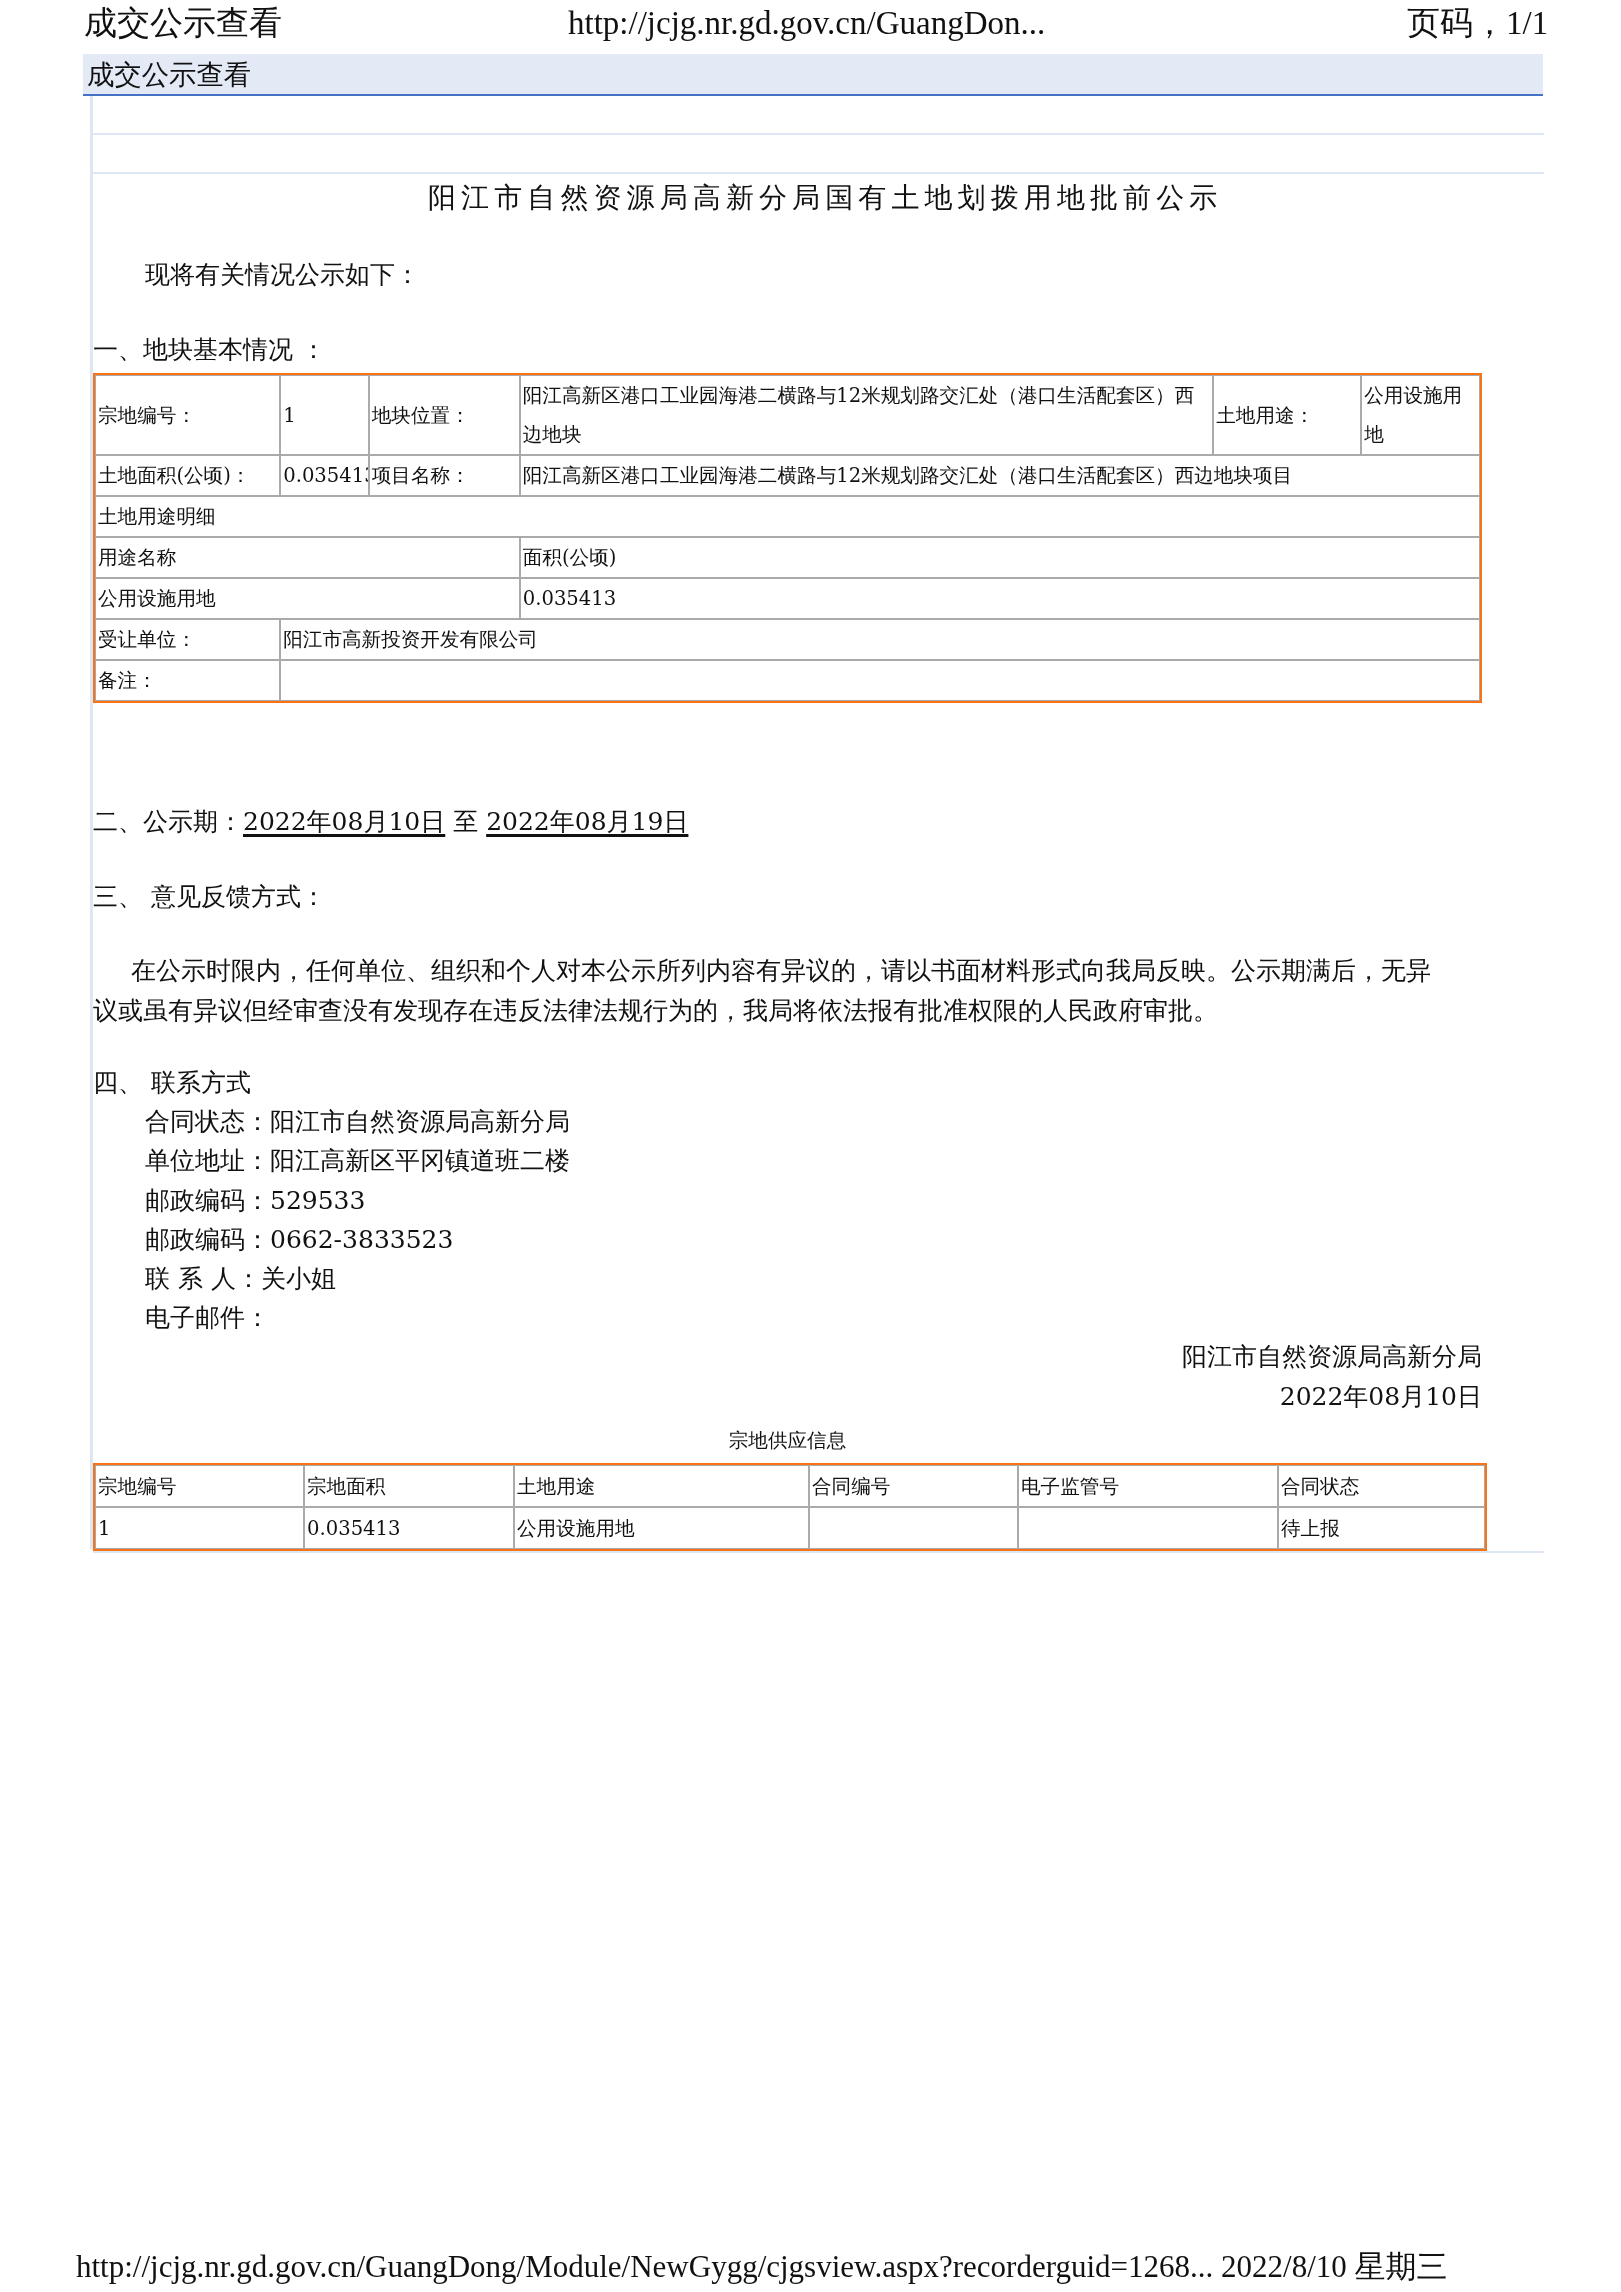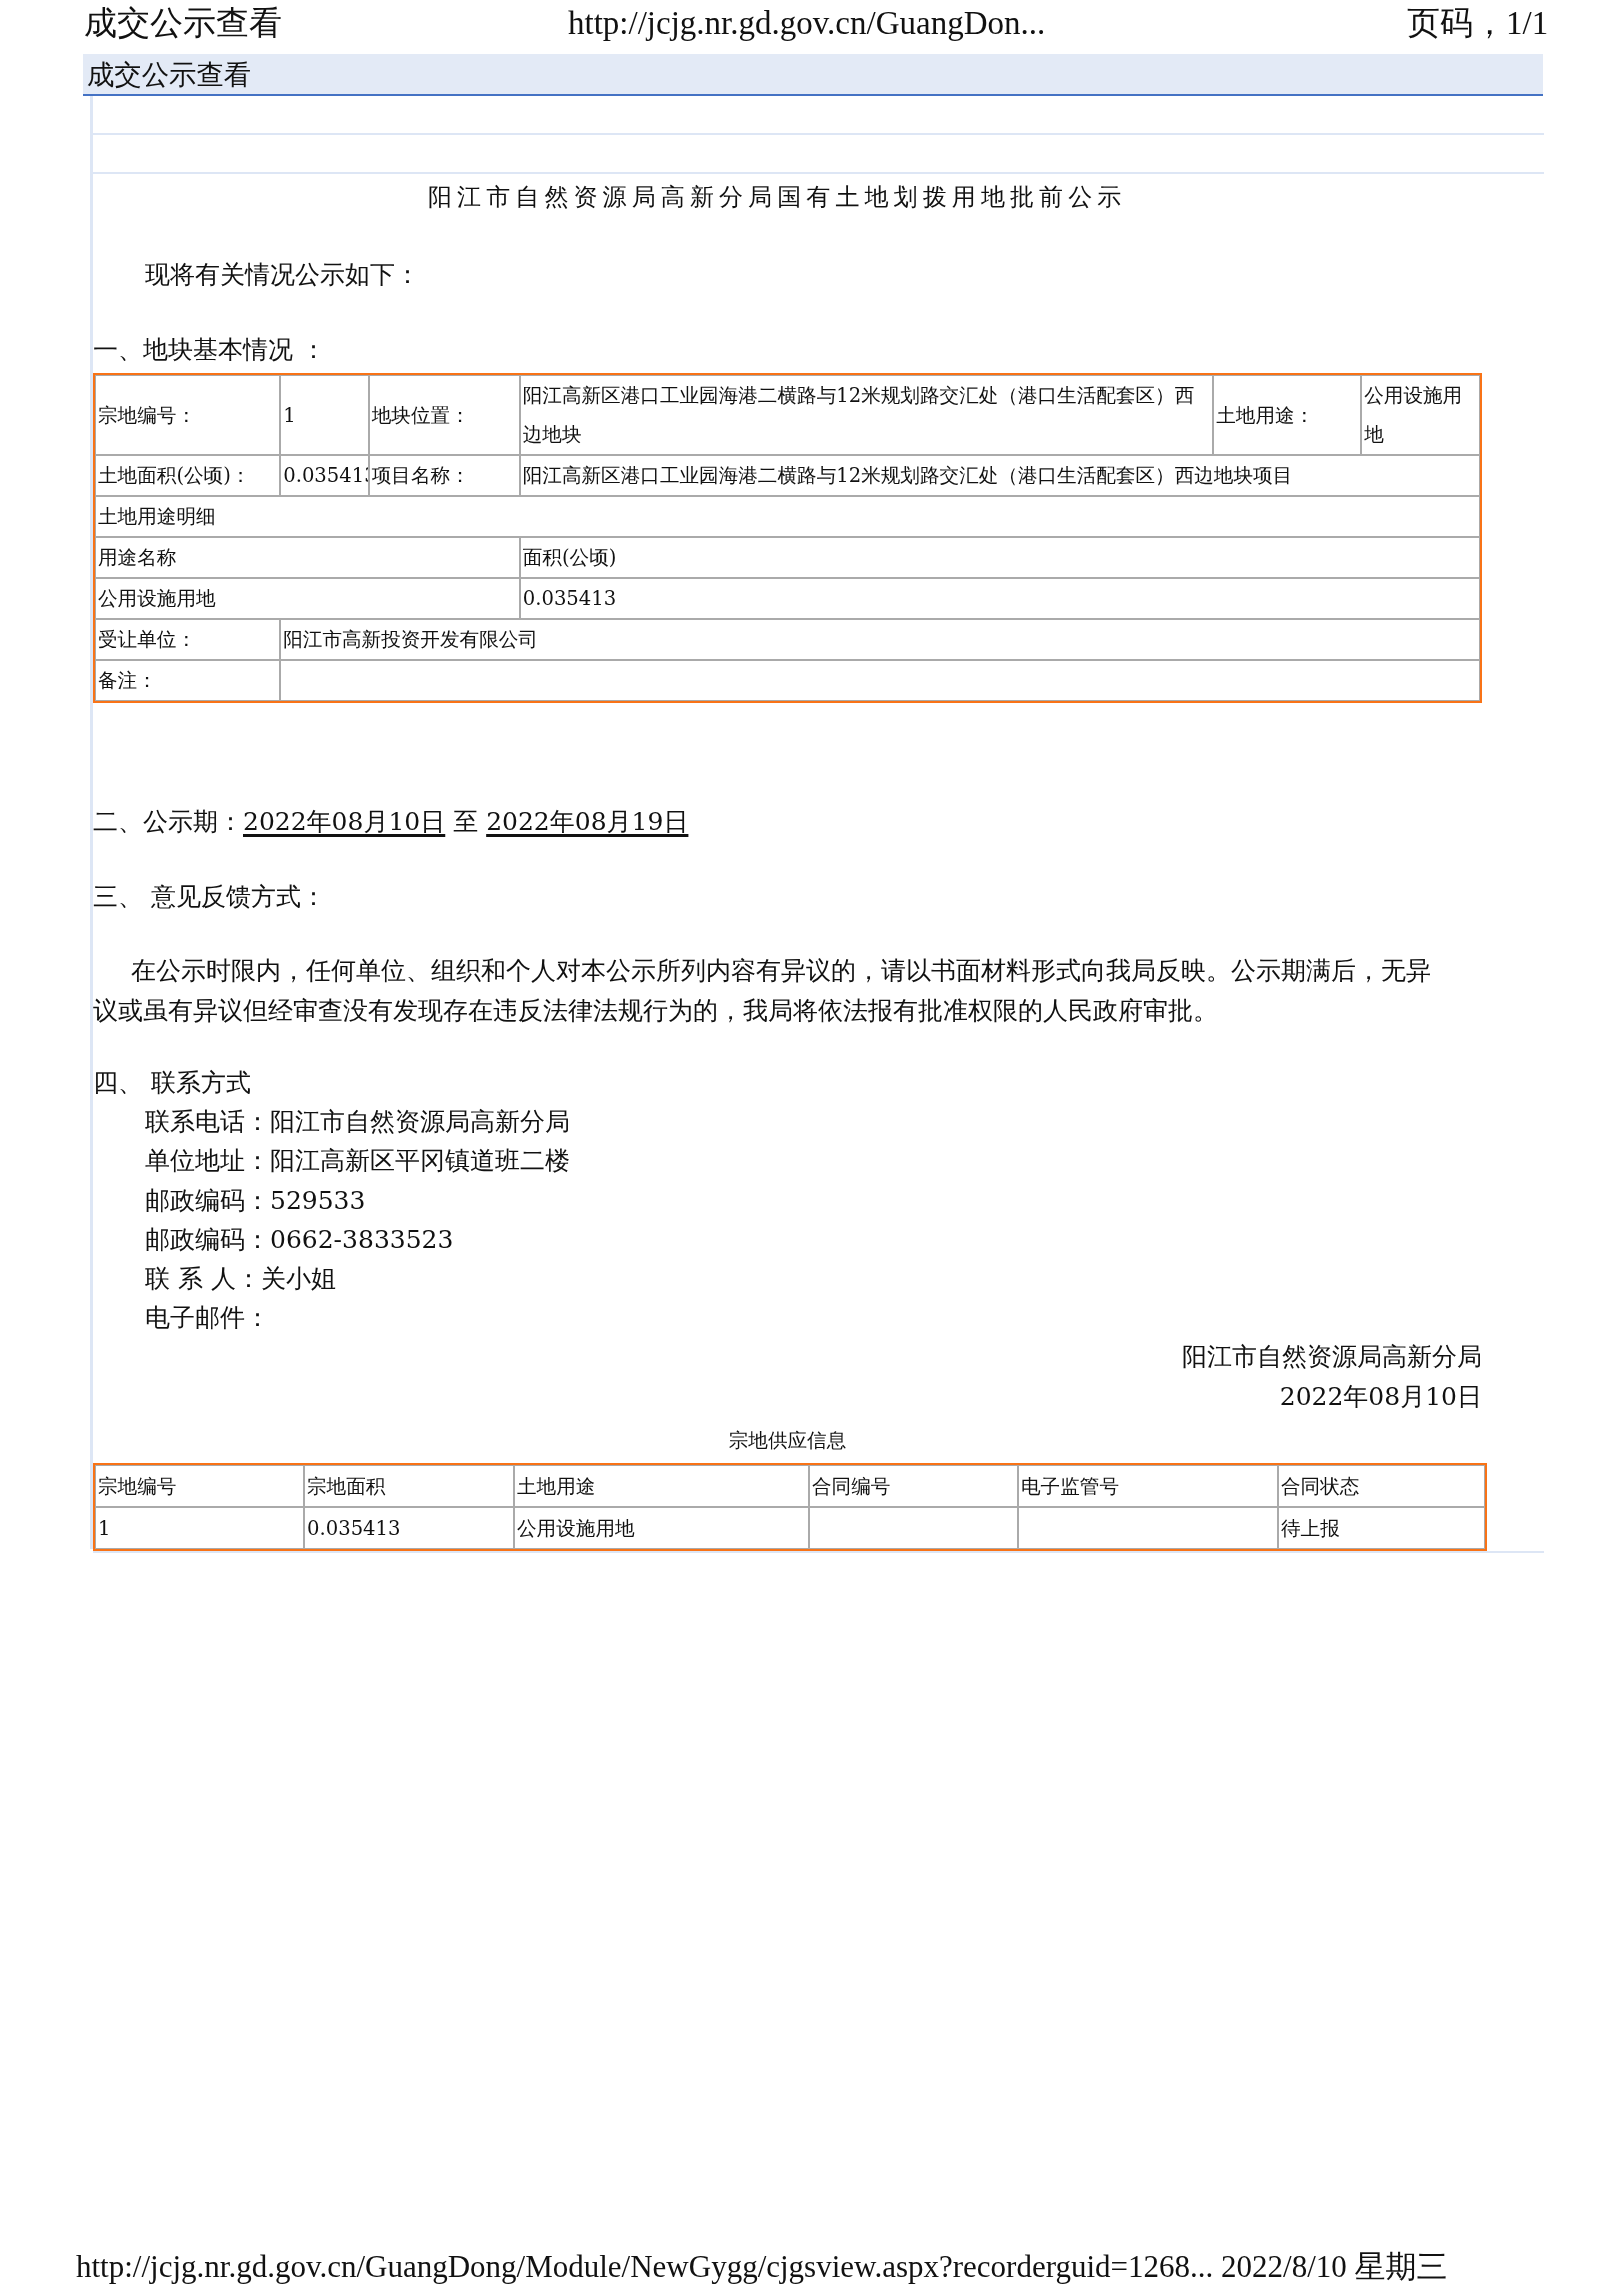--- a/index.html
+++ b/index.html
@@ -5,21 +5,21 @@
   html, body { margin:0; padding:0; background:#fff; }
   body { width:1621px; height:2293px; position:relative; overflow:hidden;
          font-family:"DejaVu Serif","Liberation Serif",serif; color:#111; }
   .abs { position:absolute; white-space:nowrap; }
   .print-hdr { top:2px; font-family:"Liberation Serif",serif; font-size:33px; line-height:43px; color:#111; }
   .bar { position:absolute; left:83px; top:54px; width:1460px; height:40px; background:#e3eaf6;
          border-bottom:2px solid #4472c4; }
   .bar span { position:absolute; left:3.9px; top:0; font-size:27.4px; line-height:41px; }
   .frame-left { position:absolute; left:90px; top:96px; width:2.9px; height:1453px; background:#dde6f5; }
   .hline { position:absolute; left:93px; width:1451px; height:2px; background:#dde6f5; }
-  .title { top:178px; left:428px; font-size:24px; letter-spacing:5.1px; line-height:39px; }
+  .title { top:178px; left:428px; font-size:28px; letter-spacing:5.1px; line-height:39px; }
   .txt { font-size:25px; line-height:39px;margin-top:28px; }
   table.grid { position:absolute; border-collapse:separate; border-spacing:0;
                border:2px solid #f97316; font-size:19.6px; table-layout:fixed; }
   table.grid td { border:1.5px solid #aaa; padding:0 2px; vertical-align:middle; line-height:39px;
                   overflow:hidden; white-space:nowrap; }
   table.grid td.wrap { white-space:normal; line-height:39px; vertical-align:top; }
   .u { text-decoration:underline; text-decoration-thickness:2.9px; text-underline-offset:3.9px; }
   .footer { top:2245px; left:76px; font-family:"Liberation Serif",serif; font-size:31px; line-height:43px; }
 </style>
 </head>
@@ -90,21 +90,21 @@
   <span>二、公示期：</span><span class="u">2022年08月10日</span>
   <span>至</span>
   <span class="u">2022年08月19日</span>
 </div>
 
 <div class="abs txt" style="left:93px; top:849px;">三、  意见反馈方式：</div>
 <div class="abs txt" style="left:131px; top:923px;">在公示时限内，任何单位、组织和个人对本公示所列内容有异议的，请以书面材料形式向我局反映。公示期满后，无异</div>
 <div class="abs txt" style="left:93px; top:963px;">议或虽有异议但经审查没有发现存在违反法律法规行为的，我局将依法报有批准权限的人民政府审批。</div>
 
 <div class="abs txt" style="left:93px; top:1035px;">四、  联系方式</div>
-<div class="abs txt" style="left:145px; top:1074px;"><span>联系电话：</span><span>阳江市自然资源局高新分局</span></div>
+<div class="abs txt" style="left:145px; top:1074px;"><span>合同状态：</span><span>阳江市自然资源局高新分局</span></div>
 <div class="abs txt" style="left:145px; top:1113px;"><span>单位地址：</span><span>阳江高新区平冈镇道班二楼</span></div>
 <div class="abs txt" style="left:145px; top:1153px;"><span>邮政编码：</span><span>529533</span></div>
 <div class="abs txt" style="left:145px; top:1192px;"><span>邮政编码：</span><span>0662-3833523</span></div>
 <div class="abs txt" style="left:145px; top:1231px;"><span>联 系 人：</span><span>关小姐</span></div>
 <div class="abs txt" style="left:145px; top:1270px;"><span>电子邮件：</span><span></span></div>
 
 <div class="abs txt" style="right:139px; top:1309px; text-align:right;">阳江市自然资源局高新分局</div>
 <div class="abs txt" style="right:139px; top:1349px; text-align:right;">2022年08月10日</div>
 
 <div class="abs" style="left:93px; width:1389px; top:1426px; text-align:center; font-size:19.6px; line-height:29px;">宗地供应信息</div>

